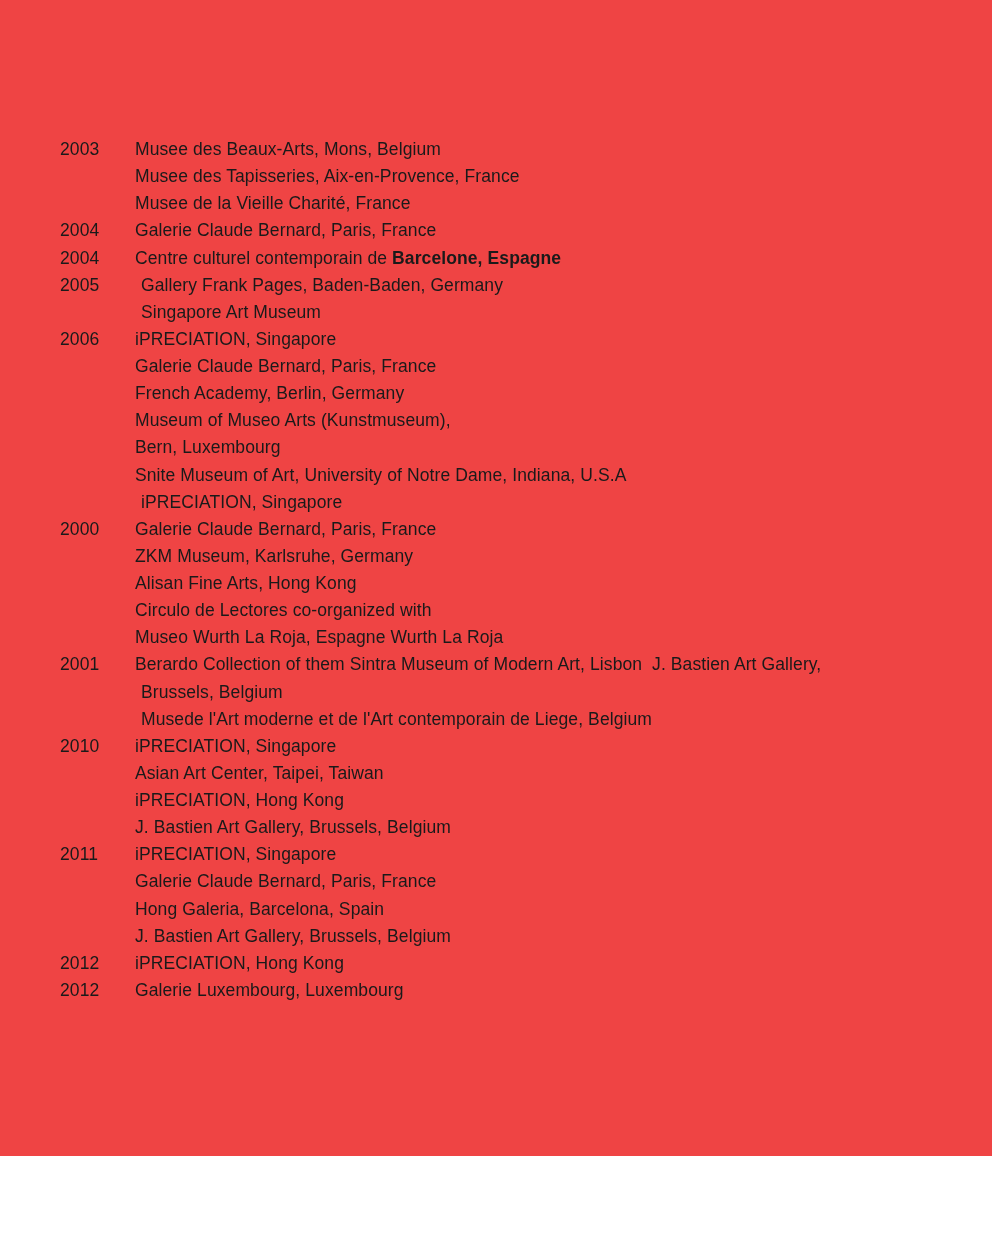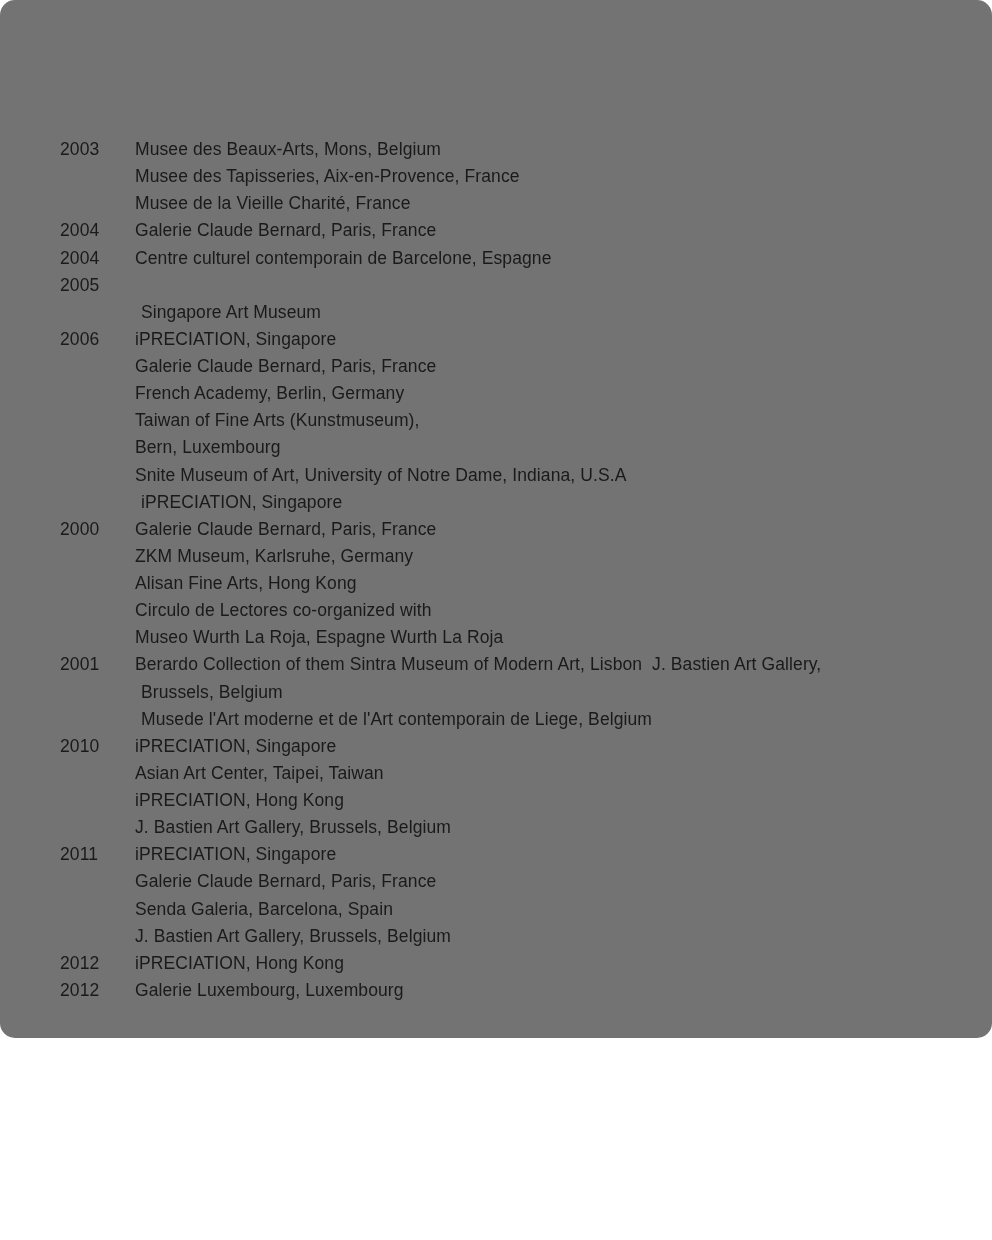--- a/index.html
+++ b/index.html
@@ -3,26 +3,25 @@
 <meta charset="utf-8">
 <style>
   html, body {
     margin: 0;
     padding: 0;
     background: #ffffff;
   }
   .page {
     position: relative;
     width: 992px;
-    height: 1038px;
-    background: #737373;
+    height: 1156px;
+    background: #ef4444;
     overflow: hidden;
     font-family: "Liberation Sans", "DejaVu Sans", sans-serif;
     color: #1a1a1a;
-    border-radius: 15px;
   }
   .exhibition-list {
     position: absolute;
     left: 0;
     top: 136px;
     width: 992px;
   }
   .exh-row {
     display: flex;
     align-items: baseline;
@@ -38,21 +37,21 @@
     margin-left: 60px;
     flex: 0 0 auto;
   }
   .exh-row .venue {
     white-space: pre;
   }
   .exh-row.indent .venue {
     padding-left: 6px;
   }
   .exh-row .venue-bold {
-    font-weight: normal;
+    font-weight: bold;
     white-space: pre;
   }
   .page-number {
     position: absolute;
     left: 880px;
     top: 1168px;
     font-family: "Liberation Serif", "DejaVu Serif", serif;
     font-size: 17px;
     line-height: 24px;
     color: #111111;
@@ -79,41 +78,41 @@
 
     <div class="exh-row">
       <span class="year">2004</span><span class="venue">Galerie Claude Bernard, Paris, France</span>
     </div>
 
     <div class="exh-row">
       <span class="year">2004</span><span class="venue">Centre culturel contemporain de </span><span class="venue-bold">Barcelone, Espagne</span>
     </div>
 
     <div class="exh-row indent">
-      <span class="year">2005</span>
+      <span class="year">2005</span><span class="venue">Gallery Frank Pages, Baden-Baden, Germany</span>
     </div>
 
     <div class="exh-row indent">
       <span class="year"></span><span class="venue">Singapore Art Museum</span>
     </div>
 
     <div class="exh-row">
       <span class="year">2006</span><span class="venue">iPRECIATION, Singapore</span>
     </div>
 
     <div class="exh-row">
       <span class="year"></span><span class="venue">Galerie Claude Bernard, Paris, France</span>
     </div>
 
     <div class="exh-row">
       <span class="year"></span><span class="venue">French Academy, Berlin, Germany</span>
     </div>
 
     <div class="exh-row">
-      <span class="year"></span><span class="venue">Taiwan of Fine Arts (Kunstmuseum),</span>
+      <span class="year"></span><span class="venue">Museum of Museo Arts (Kunstmuseum),</span>
     </div>
 
     <div class="exh-row">
       <span class="year"></span><span class="venue">Bern, Luxembourg</span>
     </div>
 
 
     <div class="exh-row">
       <span class="year"></span><span class="venue">Snite Museum of Art, University of Notre Dame, Indiana, U.S.A</span>
     </div>
@@ -174,21 +173,21 @@
 
     <div class="exh-row">
       <span class="year">2011</span><span class="venue">iPRECIATION, Singapore</span>
     </div>
 
     <div class="exh-row">
       <span class="year"></span><span class="venue">Galerie Claude Bernard, Paris, France</span>
     </div>
 
     <div class="exh-row">
-      <span class="year"></span><span class="venue">Senda Galeria, Barcelona, Spain</span>
+      <span class="year"></span><span class="venue">Hong Galeria, Barcelona, Spain</span>
     </div>
 
     <div class="exh-row">
       <span class="year"></span><span class="venue">J. Bastien Art Gallery, Brussels, Belgium</span>
     </div>
 
     <div class="exh-row">
       <span class="year">2012</span><span class="venue">iPRECIATION, Hong Kong</span>
     </div>
 

